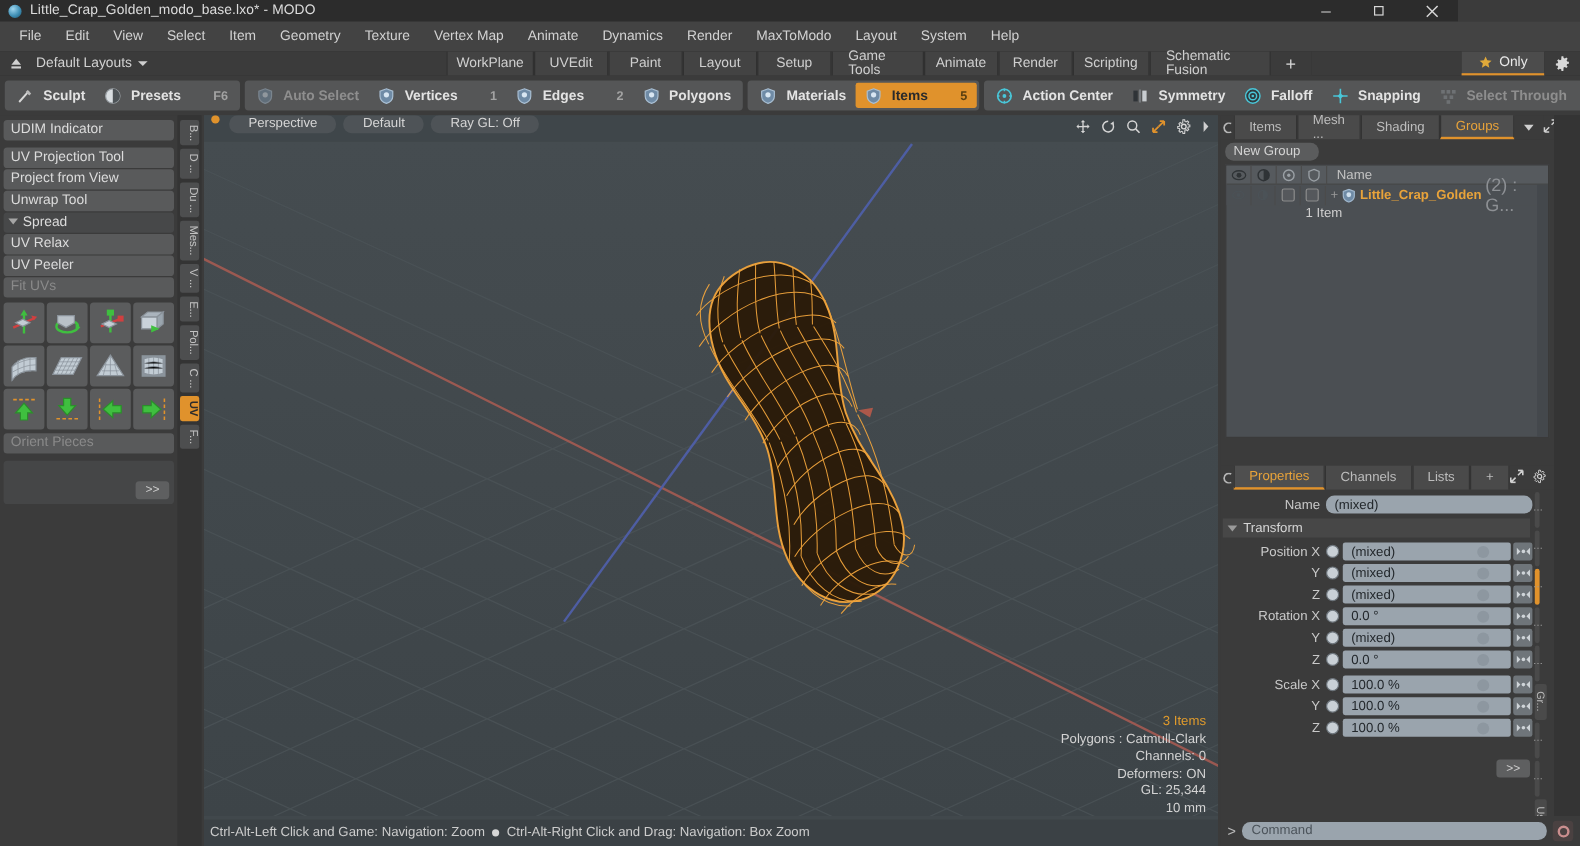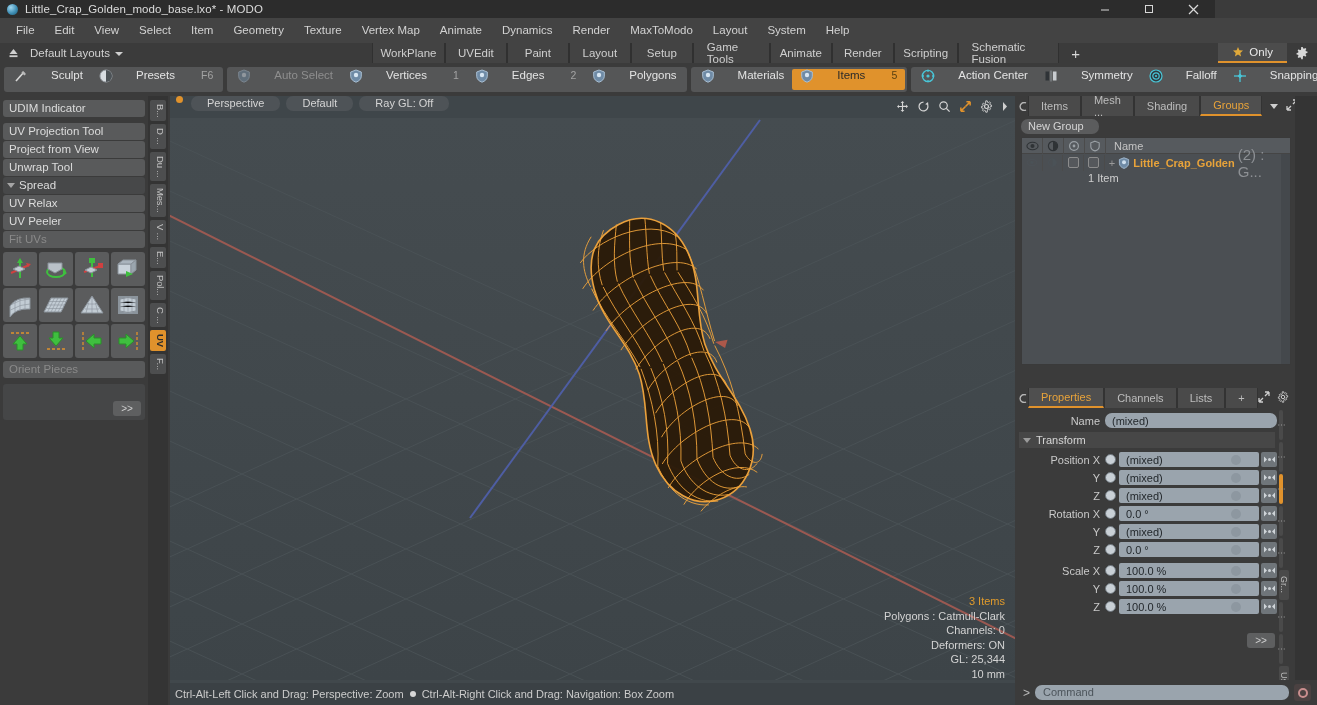--- a/index.html
+++ b/index.html
@@ -59,24 +59,24 @@
     border-bottom:2px solid #e0922c;font-size:11.5px;color:#e8e8e8;
   }
   .lb-gear{width:30px;display:flex;align-items:center;justify-content:center;background:#3b3b3b;}
 
   
   .toolbar{
     position:absolute;left:0;top:63px;width:1317px;height:33px;
     background:#3b3b3b; display:flex; align-items:center; padding:0 4px; gap:4px;
   }
   .tgroup{ display:flex; align-items:center; height:25px; background:#555657; border-radius:3px; padding:0 2px;}
-  .titem{ display:flex;align-items:flex-start;gap:23px;height:21px;padding:0 8px;border-radius:2px;font-size:11.5px;color:#e3e3e3;white-space:nowrap;}
+  .titem{ display:flex;align-items:center;gap:8px;height:21px;padding:0 8px;border-radius:2px;font-size:11.5px;color:#e3e3e3;white-space:nowrap;font-weight:bold;}
   .titem.dim{ color:#8e8e8e; }
   .titem.sel{ background:#e0922c; color:#2a2a2a; }
-  .titem .num{ color:#a3a3a3; font-size:10.5px; margin-left:3px; }
+  .titem .num{ color:#a3a3a3; font-size:10.5px; margin-left:19px; }
   .titem.sel .num{ color:#5a4010; }
   .ico{ width:14px;height:14px;display:inline-block;flex:none; }
 
   
   .leftpanel{ position:absolute;left:0;top:96px;width:148px;height:609px;background:#3b3b3b;padding:4px 3px 0 3px;}
   .lbtn{
     height:17px;line-height:17px;background:#595a5b;border-radius:3px;color:#dcdcdc;font-size:11.5px;
     padding-left:6px; margin-bottom:1px;
   }
   .lbtn.dim{color:#8a8a8a;}
@@ -653,21 +653,21 @@
     <div class="vp-info">
       <div class="hl">3 Items</div>
       <div>Polygons : Catmull-Clark</div>
       <div>Channels: 0</div>
       <div>Deformers: ON</div>
       <div>GL: 25,344</div>
       <div>10 mm</div>
     </div>
 
     <div class="statusbar">
-      <span>Ctrl-Alt-Left Click and Drag: Perspective: Zoom</span>
+      <span>Ctrl-Alt-Left Click and Game: Navigation: Zoom</span>
       <span class="sb-dot"></span>
       <span>Ctrl-Alt-Right Click and Drag: Navigation: Box Zoom</span>
     </div>
   </div>
 
   <div class="rightcol">
 
     <div class="groups-panel">
       <div class="panel-tabbar">
         <div class="pt-left-dot">

